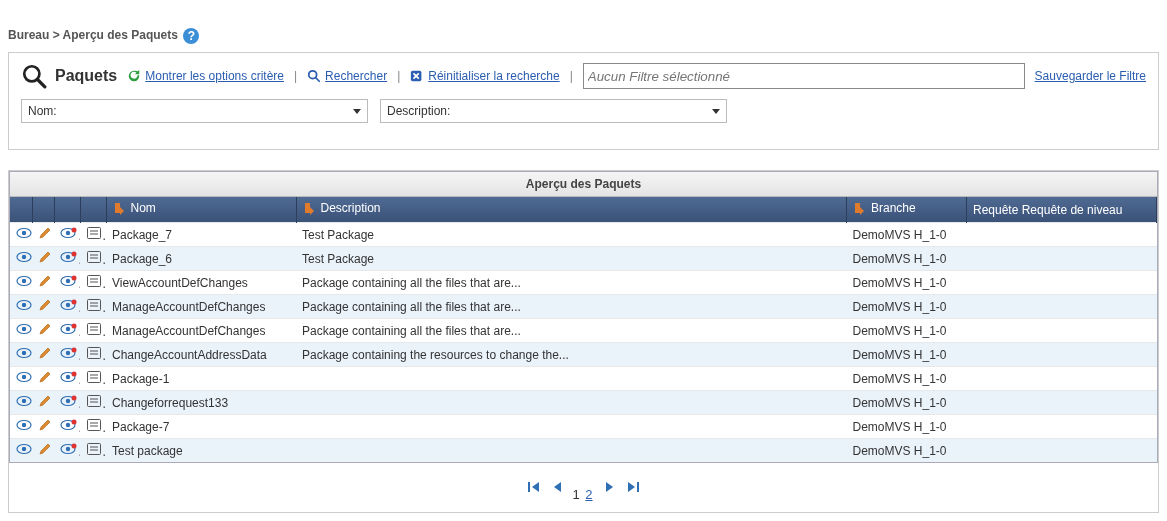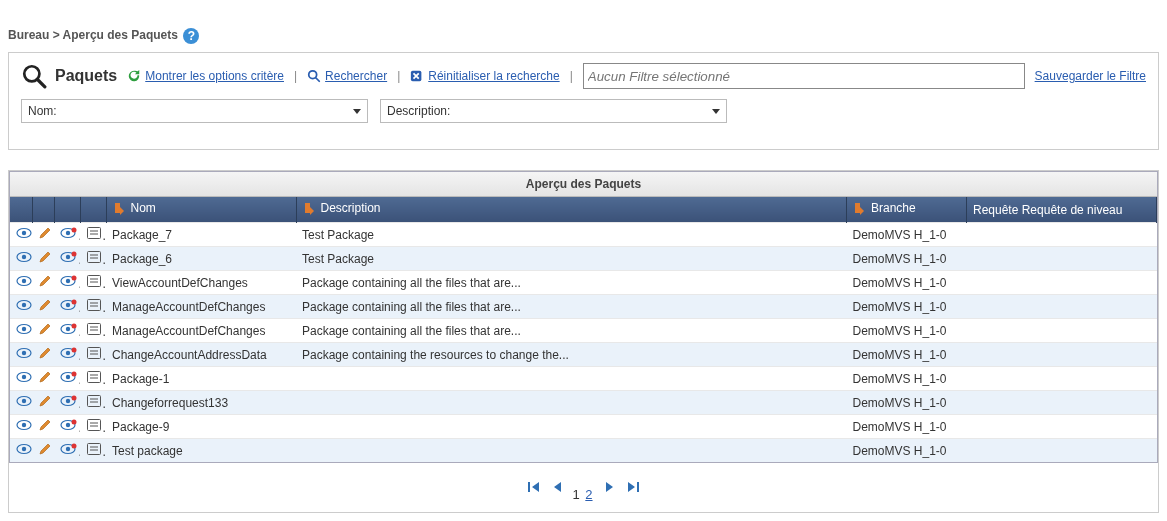--- a/index.html
+++ b/index.html
@@ -466,21 +466,21 @@
             <td class="iconcell"><svg width="18" height="14" viewBox="0 0 18 14">
                 <ellipse cx="8" cy="7" rx="7" ry="4.5" fill="none" stroke="#2f6fb3" stroke-width="1.2"></ellipse>
                 <circle cx="8" cy="7" r="2.2" fill="#2f6fb3"></circle>
                 <circle cx="14" cy="4" r="2.5" fill="#d33"></circle>
               </svg></td>
             <td class="iconcell"><svg width="16" height="14" viewBox="0 0 16 14">
                 <rect x="1.5" y="1.5" width="13" height="11" rx="1" fill="none" stroke="#555"></rect>
                 <line x1="4" y1="5" x2="12" y2="5" stroke="#555"></line>
                 <line x1="4" y1="8" x2="12" y2="8" stroke="#555"></line>
               </svg></td>
-            <td>Package-9</td>
+            <td>Package-7</td>
             <td></td>
             <td>DemoMVS H_1-0</td>
             <td></td>
           </tr>
           <tr>
             <td class="iconcell"><svg width="16" height="14" viewBox="0 0 16 14">
                 <ellipse cx="8" cy="7" rx="7" ry="4.5" fill="none" stroke="#2f6fb3" stroke-width="1.2"></ellipse>
                 <circle cx="8" cy="7" r="2.2" fill="#2f6fb3"></circle>
               </svg></td>
             <td class="iconcell"><svg width="16" height="14" viewBox="0 0 16 14">

